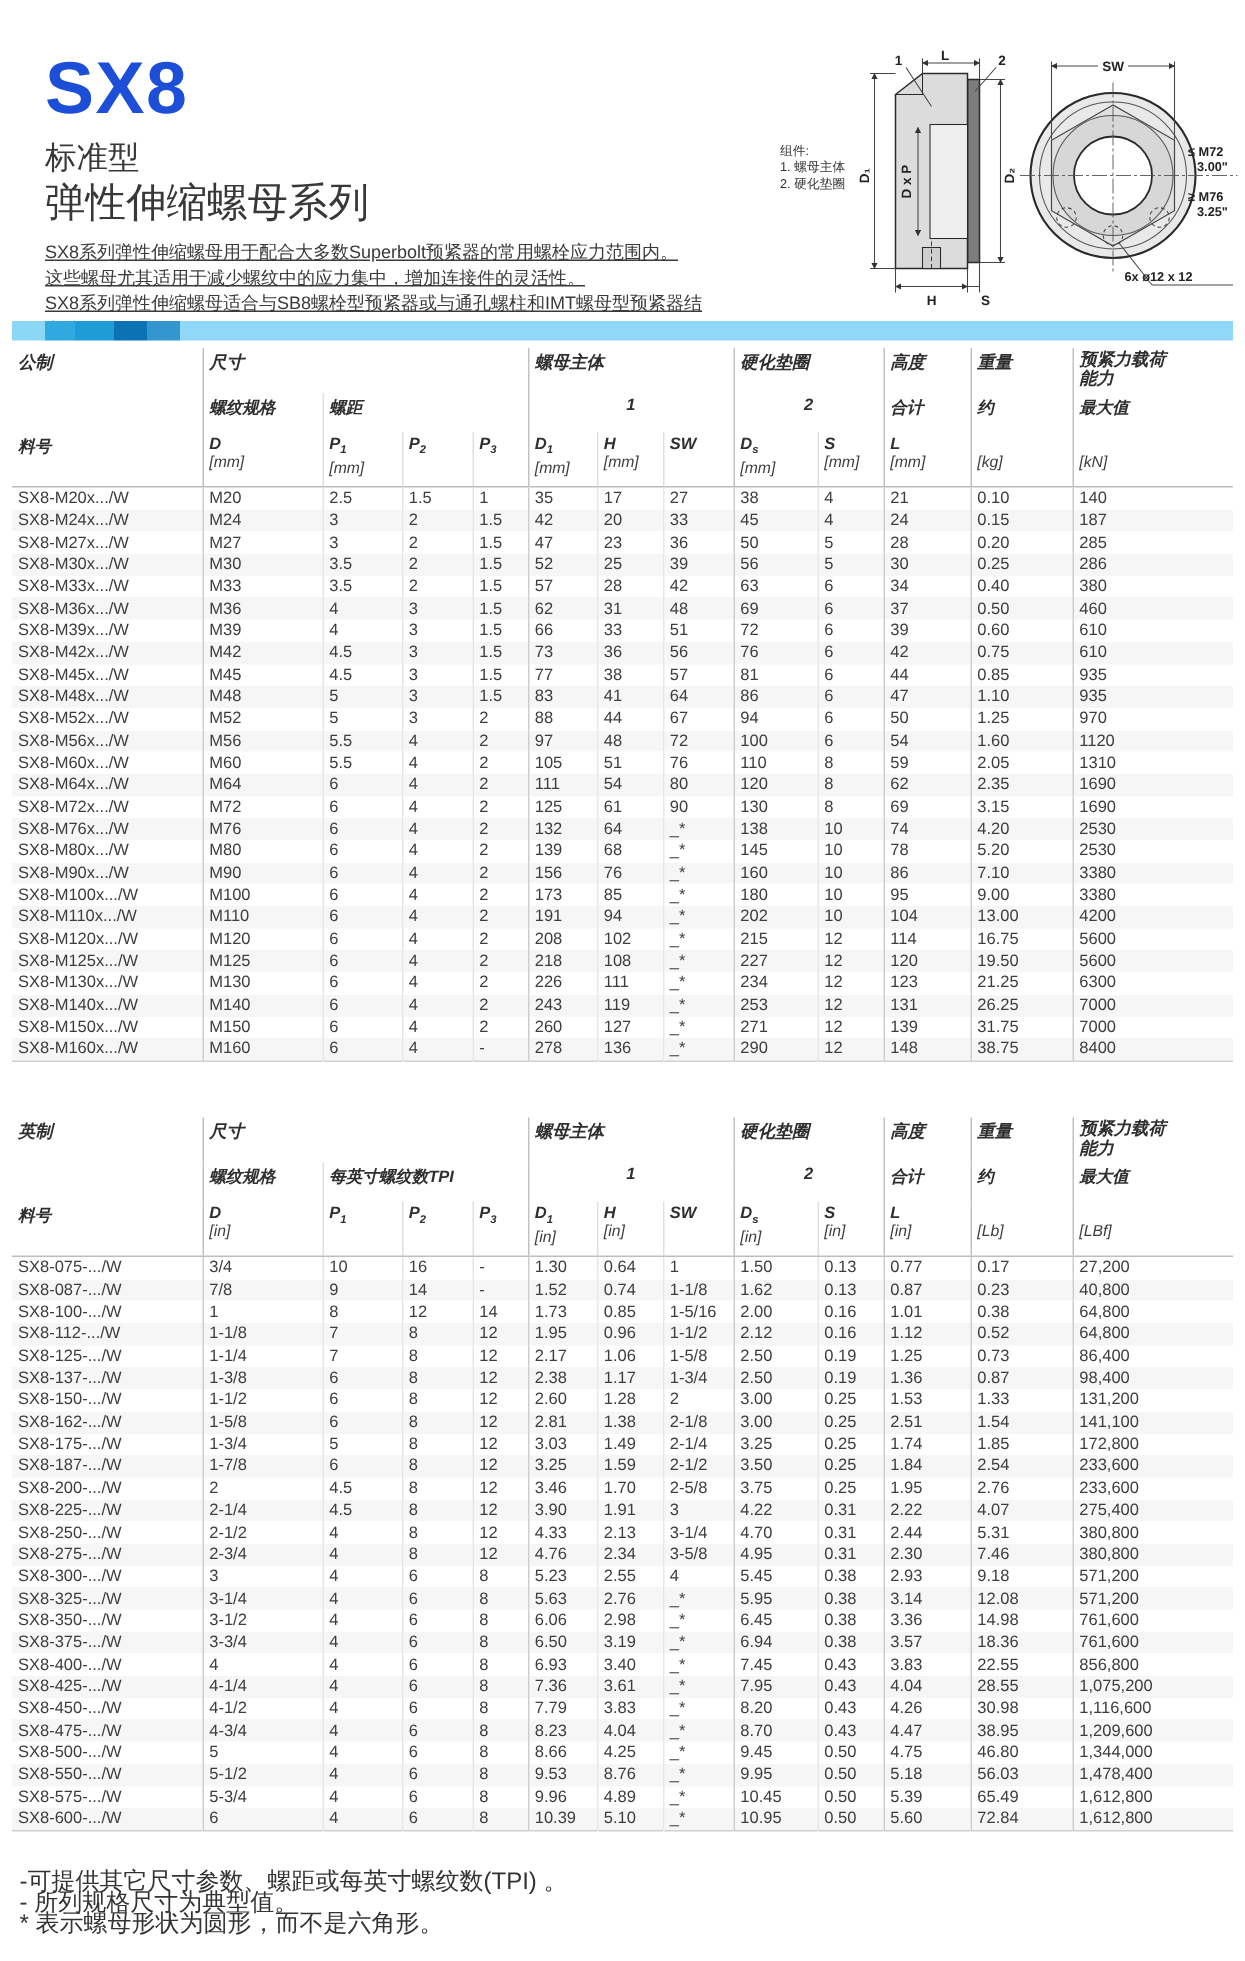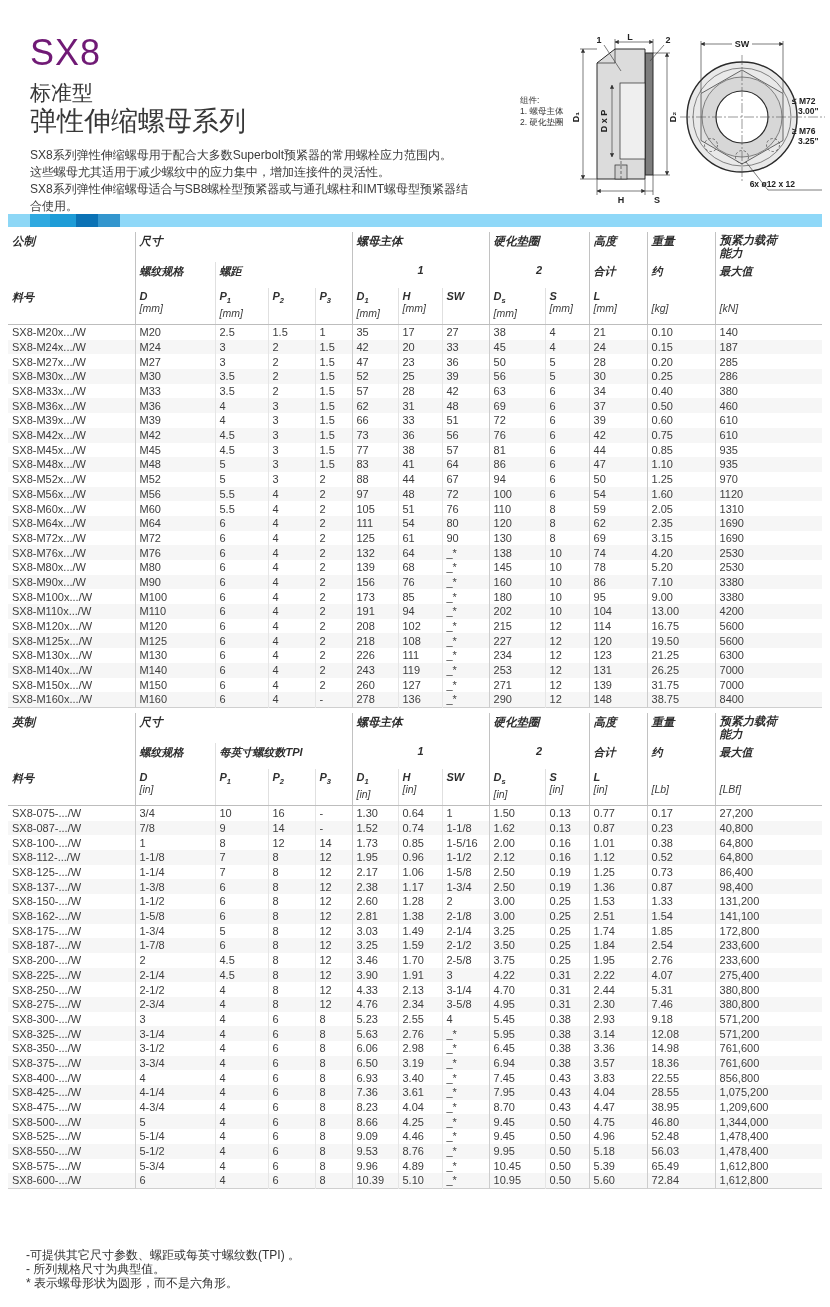--- a/index.html
+++ b/index.html
@@ -3,56 +3,56 @@
 <meta charset="utf-8">
 <style>
   html,body{margin:0;padding:0;}
   body{
     width:830px;height:1307px;background:#ffffff;position:relative;overflow:hidden;
     font-family:"Liberation Sans","DejaVu Sans",sans-serif;color:#3d3d3d;
     -webkit-font-smoothing:antialiased;
   }
   
   .hdr{position:absolute;left:30px;top:34px;width:450px;}
-  .hdr .title{font-size:36px;line-height:1.05;font-weight:400;color:#701a75;letter-spacing:1px;}
+  .hdr .title{font-size:49px;line-height:1.05;font-weight:700;color:#1d4ed8;letter-spacing:1px;}
   .hdr .sub1{font-size:21px;font-weight:500;color:#383838;margin-top:8px;line-height:1.2;}
   .hdr .sub2{font-size:27px;font-weight:500;color:#383838;line-height:1.25;}
-  .hdr .desc{margin-top:8px;font-size:12px;line-height:17px;color:#3a3a3a;}
+  .hdr .desc{margin-top:8px;font-size:12px;line-height:17px;color:#3a3a3a;text-decoration:underline;}
   
   .diagram{position:absolute;left:480px;top:33px;width:350px;height:178px;}
   .components{position:absolute;left:40px;top:62px;font-size:8.5px;line-height:11px;color:#333;}
   .diagram svg{position:absolute;left:0;top:0;}
   
   .accent-bar{position:absolute;left:8px;top:214px;width:814px;height:13px;display:flex;}
   .accent-bar span{display:block;height:100%;}
   
   .tblwrap{position:absolute;left:8px;}
   .tblwrap.metric{top:232px;}
-  .tblwrap.imperial{top:713px;}
+  .tblwrap.imperial{top:745px;}
   table{border-collapse:collapse;table-layout:fixed;width:814px;font-size:11px;color:#3d3d3d;}
   th{font-weight:700;text-align:left;vertical-align:top;padding:2px 4px;font-size:11px;color:#2f2f2f;font-style:italic;}
   .r1 th{height:24px;font-size:11.5px;}
   .r2 th{height:22px;margin-left:43px;}
   .r3 th{height:32px;border-bottom:1px solid #bdbdbd;}
   .ctr{text-align:center;}
   .blg{border-left:1px solid #c2c2c2;}
   .bl{border-left:1px solid #e0e0e0;}
   .wraptext{display:inline-block;max-width:64px;white-space:normal;line-height:13px;}
   .ch .sym{display:block;min-height:12px;line-height:12px;}
   .ch sub{font-size:7.5px;}
   .ch .unit{font-weight:400;font-size:10.5px;color:#3d3d3d;line-height:13px;}
   td{padding:1.3px 4px;line-height:12.1px;white-space:nowrap;overflow:hidden;}
   tbody tr:nth-child(even){background:#f6f6f6;}
   tbody{border-bottom:1px solid #cfcfcf;}
   tbody td:nth-child(2),tbody td:nth-child(6),tbody td:nth-child(9),
   tbody td:nth-child(11),tbody td:nth-child(12),tbody td:nth-child(13){border-left:1px solid #cdcdcd;}
   tbody td:nth-child(3),tbody td:nth-child(4),tbody td:nth-child(5),
   tbody td:nth-child(7),tbody td:nth-child(8),tbody td:nth-child(10){border-left:1px solid #e6e6e6;}
   
-  .footnotes{position:absolute;left:26px;top:1248px;font-size:12px;line-height:14px;color:#333;}
+  .footnotes{position:absolute;left:13px;top:1248px;font-size:16px;line-height:14px;color:#333;}
   
   .dimtxt{font-family:"Liberation Sans","DejaVu Sans",sans-serif;font-size:9px;font-weight:700;fill:#222;}
   .anntxt{font-family:"Liberation Sans","DejaVu Sans",sans-serif;font-size:8.5px;font-weight:700;fill:#222;}
 </style>
 </head>
 <body>
 
 <div class="hdr">
   <div class="title">SX8</div>
   <div class="sub1">标准型</div>
@@ -1020,20 +1020,35 @@
           <td>7.36</td>
           <td>3.61</td>
           <td>_*</td>
           <td>7.95</td>
           <td>0.43</td>
           <td>4.04</td>
           <td>28.55</td>
           <td>1,075,200</td>
         </tr>
         <tr>
+          <td>SX8-450-.../W</td>
+          <td>4-1/2</td>
+          <td>4</td>
+          <td>6</td>
+          <td>8</td>
+          <td>7.79</td>
+          <td>3.83</td>
+          <td>_*</td>
+          <td>8.20</td>
+          <td>0.43</td>
+          <td>4.26</td>
+          <td>30.98</td>
+          <td>1,116,600</td>
+        </tr>
+        <tr>
           <td>SX8-475-.../W</td>
           <td>4-3/4</td>
           <td>4</td>
           <td>6</td>
           <td>8</td>
           <td>8.23</td>
           <td>4.04</td>
           <td>_*</td>
           <td>8.70</td>
           <td>0.43</td>
@@ -1048,35 +1063,20 @@
           <td>6</td>
           <td>8</td>
           <td>8.66</td>
           <td>4.25</td>
           <td>_*</td>
           <td>9.45</td>
           <td>0.50</td>
           <td>4.75</td>
           <td>46.80</td>
           <td>1,344,000</td>
-        </tr>
-        <tr>
-          <td>SX8-525-.../W</td>
-          <td>5-1/4</td>
-          <td>4</td>
-          <td>6</td>
-          <td>8</td>
-          <td>9.09</td>
-          <td>4.46</td>
-          <td>_*</td>
-          <td>9.45</td>
-          <td>0.50</td>
-          <td>4.96</td>
-          <td>52.48</td>
-          <td>1,478,400</td>
         </tr>
         <tr>
           <td>SX8-550-.../W</td>
           <td>5-1/2</td>
           <td>4</td>
           <td>6</td>
           <td>8</td>
           <td>9.53</td>
           <td>8.76</td>
           <td>_*</td>

